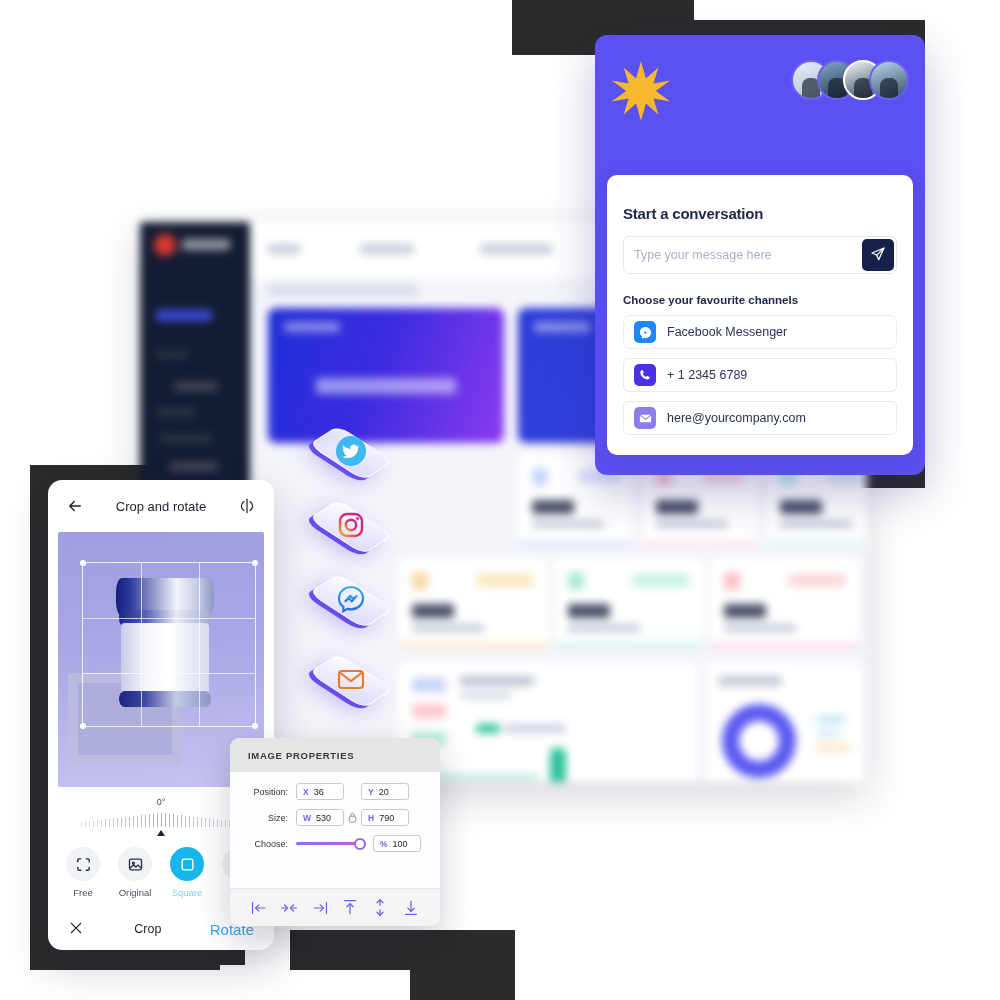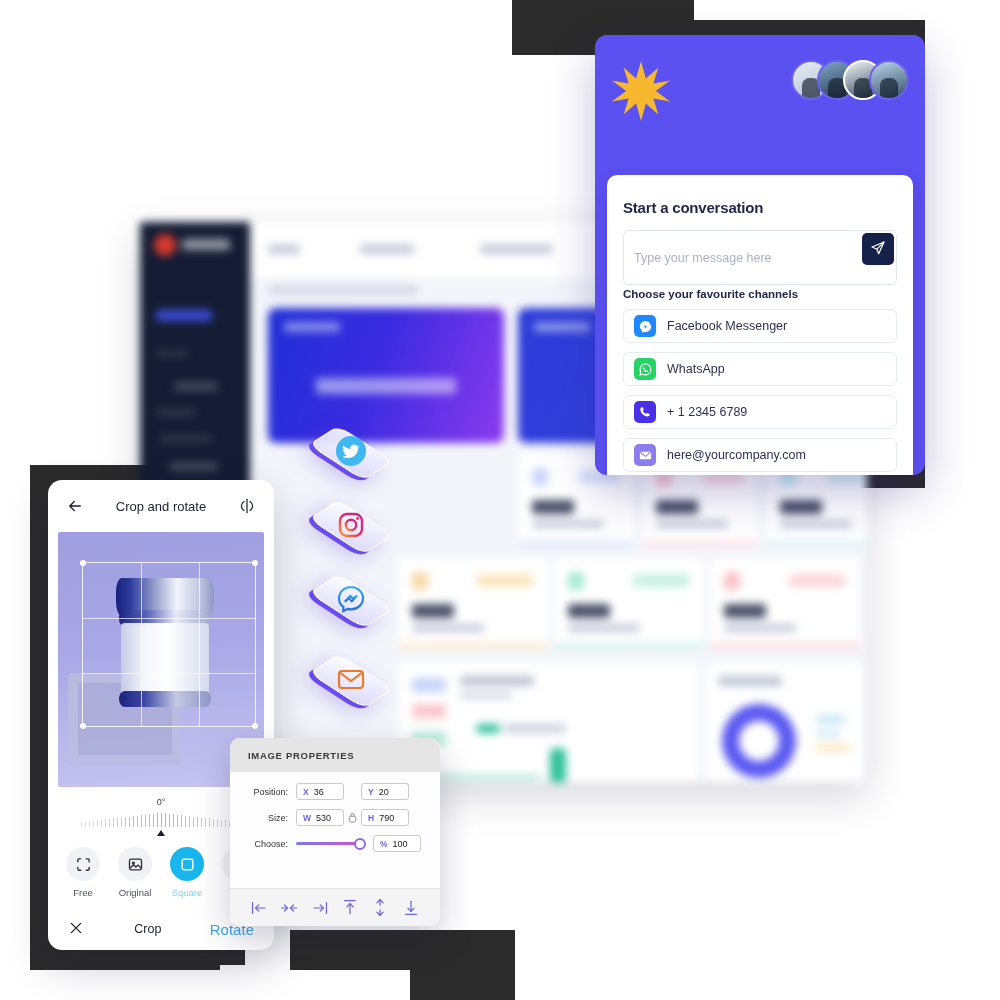--- a/index.html
+++ b/index.html
@@ -113,27 +113,27 @@
   .av:first-child { margin-left:0; }
   .av1 { background:linear-gradient(160deg,#E8EDF5,#AFC0D4); }
   .av2 { background:linear-gradient(160deg,#7FA6C6,#24364B); }
   .av3 { background:linear-gradient(160deg,#F2F5F8,#2C4356); border-color:#fff; }
   .av4 { background:linear-gradient(160deg,#BBD6E8,#35506B); }
   .av::after { content:""; position:absolute; left:24%; bottom:0; width:52%; height:55%;
      border-radius:40% 40% 0 0; background:rgba(20,28,42,.65); }
 
   #chat-body {
     position:absolute; left:12px; top:140px; width:306px;
-    background:#fff; border-radius:10px; padding:24px 16px 20px;
+    background:#fff; border-radius:10px; padding:30px 16px 20px;
     box-shadow:0 6px 22px rgba(30,30,90,.12);
   }
   #chat-title { font-size:15px; font-weight:bold; color:#1E2749; letter-spacing:-.2px; }
   #msg-row { position:relative; margin-top:14px; height:38px; }
   #msg-input {
-    width:100%; height:55px; border:1px solid #E1E5F0; border-radius:6px;
+    width:100%; height:38px; border:1px solid #E1E5F0; border-radius:6px;
     padding:0 52px 0 10px; font-size:12.5px; color:#1E2749;
     font-family:"Liberation Sans", sans-serif; background:#fff;
   }
   #msg-input::placeholder { color:#A9B1C8; }
   #send-btn {
     position:absolute; right:3px; top:3px; width:32px; height:32px;
     background:#16214A; border:none; border-radius:5px; cursor:pointer;
     display:flex; align-items:center; justify-content:center;
   }
   #channels-label { margin-top:20px; font-size:11.5px; font-weight:bold; color:#20294C; }
@@ -427,29 +427,20 @@
       <div class="channel">
         <span class="ch-ico" style="background:#1E88FC">
           <svg width="15" height="15" viewBox="0 0 24 24">
             <path d="M12 3C7 3 3 6.8 3 11.4c0 2.6 1.3 4.9 3.3 6.4V22l3.1-1.7c.8.2 1.7.3 2.6.3 5 0 9-3.8 9-8.4S17 3 12 3z" fill="#fff"></path>
             <path d="M6.9 14.6l4.4-4.7 2.3 2.4 3.3-2.6-4.4 4.7-2.3-2.4z" fill="#1E88FC"></path>
           </svg>
         </span>
         <span class="ch-label">Facebook Messenger</span>
       </div>
 
-      <div class="channel">
-        <span class="ch-ico" style="background:#25D366">
-          <svg width="15" height="15" viewBox="0 0 24 24">
-            <path d="M12 3.2A8.7 8.7 0 0 0 4.4 16.3L3.3 20.7l4.5-1.1A8.7 8.7 0 1 0 12 3.2z" fill="none" stroke="#fff" stroke-width="1.8"></path>
-            <path d="M9.3 8.3c.3-.1.6 0 .8.4l.7 1.4c.1.3 0 .5-.2.7l-.4.4c-.1.2-.1.4 0 .6.5.9 1.2 1.6 2.1 2.1.2.1.4.1.6 0l.4-.4c.2-.2.4-.3.7-.2l1.4.7c.4.2.5.5.4.8-.3.9-1.2 1.4-2.1 1.2-2.6-.5-4.9-2.8-5.4-5.4-.2-.9.3-1.8 1-2.3z" fill="#fff"></path>
-          </svg>
-        </span>
-        <span class="ch-label">WhatsApp</span>
-      </div>
 
       <div class="channel">
         <span class="ch-ico" style="background:#4A31E8">
           <svg width="14" height="14" viewBox="0 0 24 24">
             <path d="M6.6 3.5c.6-.2 1.2.1 1.5.6l1.5 2.8c.3.5.2 1.1-.2 1.5l-1 .9c-.2.2-.3.6-.1.9a13 13 0 0 0 5 5c.3.2.7.1.9-.1l.9-1c.4-.4 1-.5 1.5-.2l2.8 1.5c.5.3.8.9.6 1.5-.5 1.9-2.4 3-4.3 2.6C9.9 19.2 4.8 14.1 4 8.3c-.4-1.9.7-3.8 2.6-4.8z" fill="#fff"></path>
           </svg>
         </span>
         <span class="ch-label">+ 1 2345 6789</span>
       </div>
 

